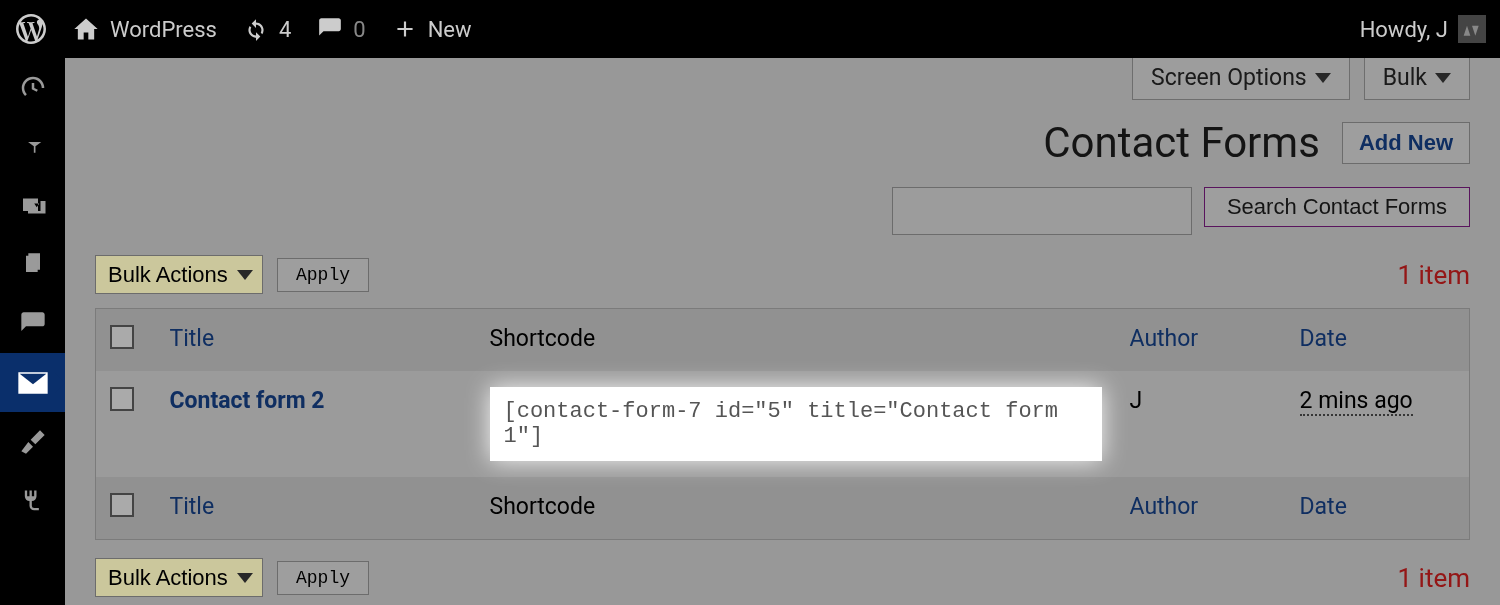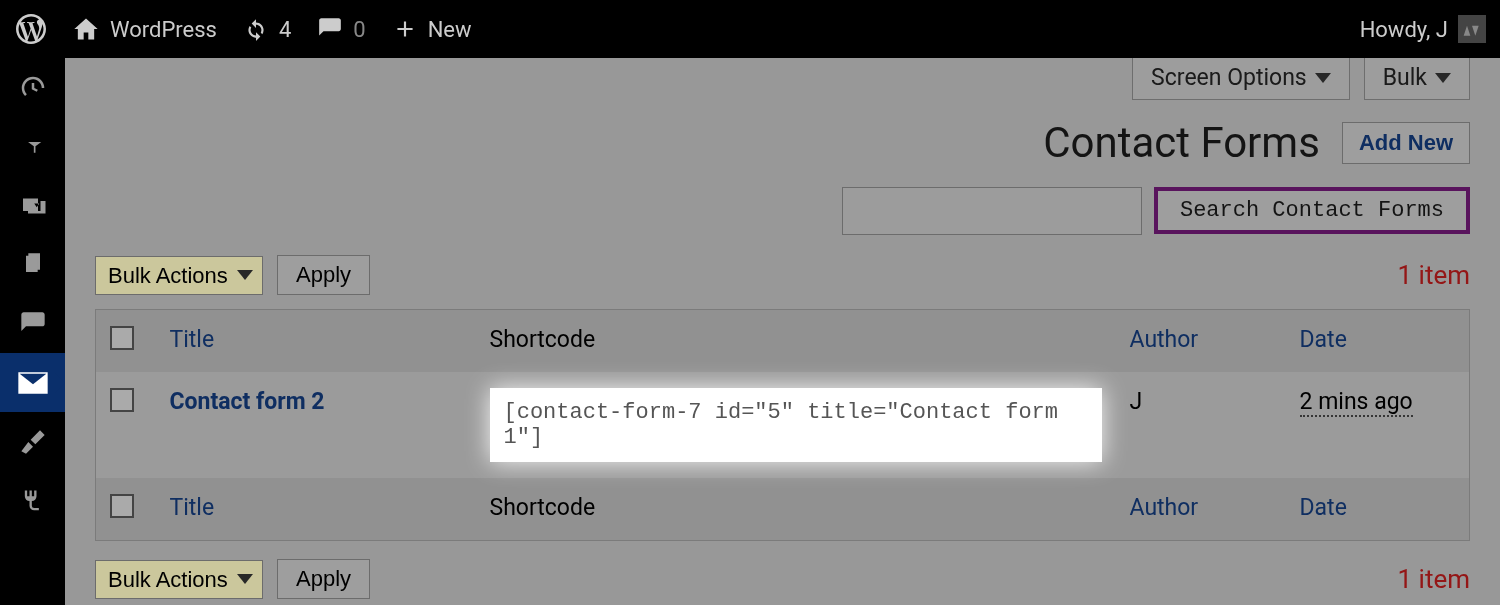--- a/index.html
+++ b/index.html
@@ -31,28 +31,28 @@
   .caret-down { display: inline-block; width: 0; height: 0; border-left: 8px solid transparent; border-right: 8px solid transparent; border-top: 10px solid #333; }
 
   
   .page-head { margin-top: 60px; display: flex; align-items: center; gap: 22px; justify-content: flex-end; }
   .page-title { font-size: 42px; font-weight: 400; color: #1a1a1a; }
   .btn { background: #c6c6c6; border: 1px solid #888; padding: 7px 16px; font-size: 22px; cursor: pointer; color: #133a7a; font-weight: 600; }
 
   
   .search-row { display: flex; justify-content: flex-end; gap: 12px; margin-top: 20px; }
   .search-input { width: 300px; height: 48px; border: 1px solid #888; background: #c4c4c4; font-size: 20px; padding: 0 10px; }
-  .search-btn { border: 4px solid #701a75; background: #c6c6c6; padding: 0 22px; font-size: 22px; height: 47px; cursor: pointer; color: #1a1a1a; font-family: Liberation Mono, monospace; }
+  .search-btn { border: 1px solid #701a75; background: #c6c6c6; padding: 0 22px; font-size: 22px; height: 40px; cursor: pointer; color: #1a1a1a; }
 
   
   .tablenav { display: flex; align-items: center; gap: 14px; margin-top: 20px; }
   .bulk-select { border: 1px solid #888; background: #fef9c3; font-size: 22px; padding: 6px 32px 6px 12px; cursor: pointer; appearance: none; -webkit-appearance: none; position: relative; }
   .select-wrap { position: relative; display: inline-block; }
   .select-wrap .caret-down { position: absolute; right: 10px; top: 50%; margin-top: -5px; pointer-events: none; }
-  .apply-btn { border: 1px solid #888; background: #c6c6c6; font-size: 22px; padding: 6px 18px; cursor: pointer; }
+  .apply-btn { border: 1px solid #888; background: #c6c6c6; font-size: 18px; padding: 6px 18px; cursor: pointer; font-family: Liberation Mono, monospace; }
   .item-count { margin-left: auto; font-size: 26px; color: #b91c1c; }
 
   
   .wp-table { width: 100%; border: 1px solid #9a9a9a; margin-top: 14px; border-collapse: collapse; }
   .wp-table th, .wp-table td { padding: 16px 14px; text-align: left; font-size: 23px; vertical-align: top; }
   .wp-table thead th, .wp-table tfoot th { background: #b6b6b6; font-weight: 400; }
   .wp-table thead th.sortable, .wp-table tfoot th.sortable { color: #133a7a; cursor: pointer; }
   .wp-table tbody td { background: #c2c2c2; }
   .wp-table .col-cb { width: 60px; }
   .wp-table .col-title { width: 320px; }

